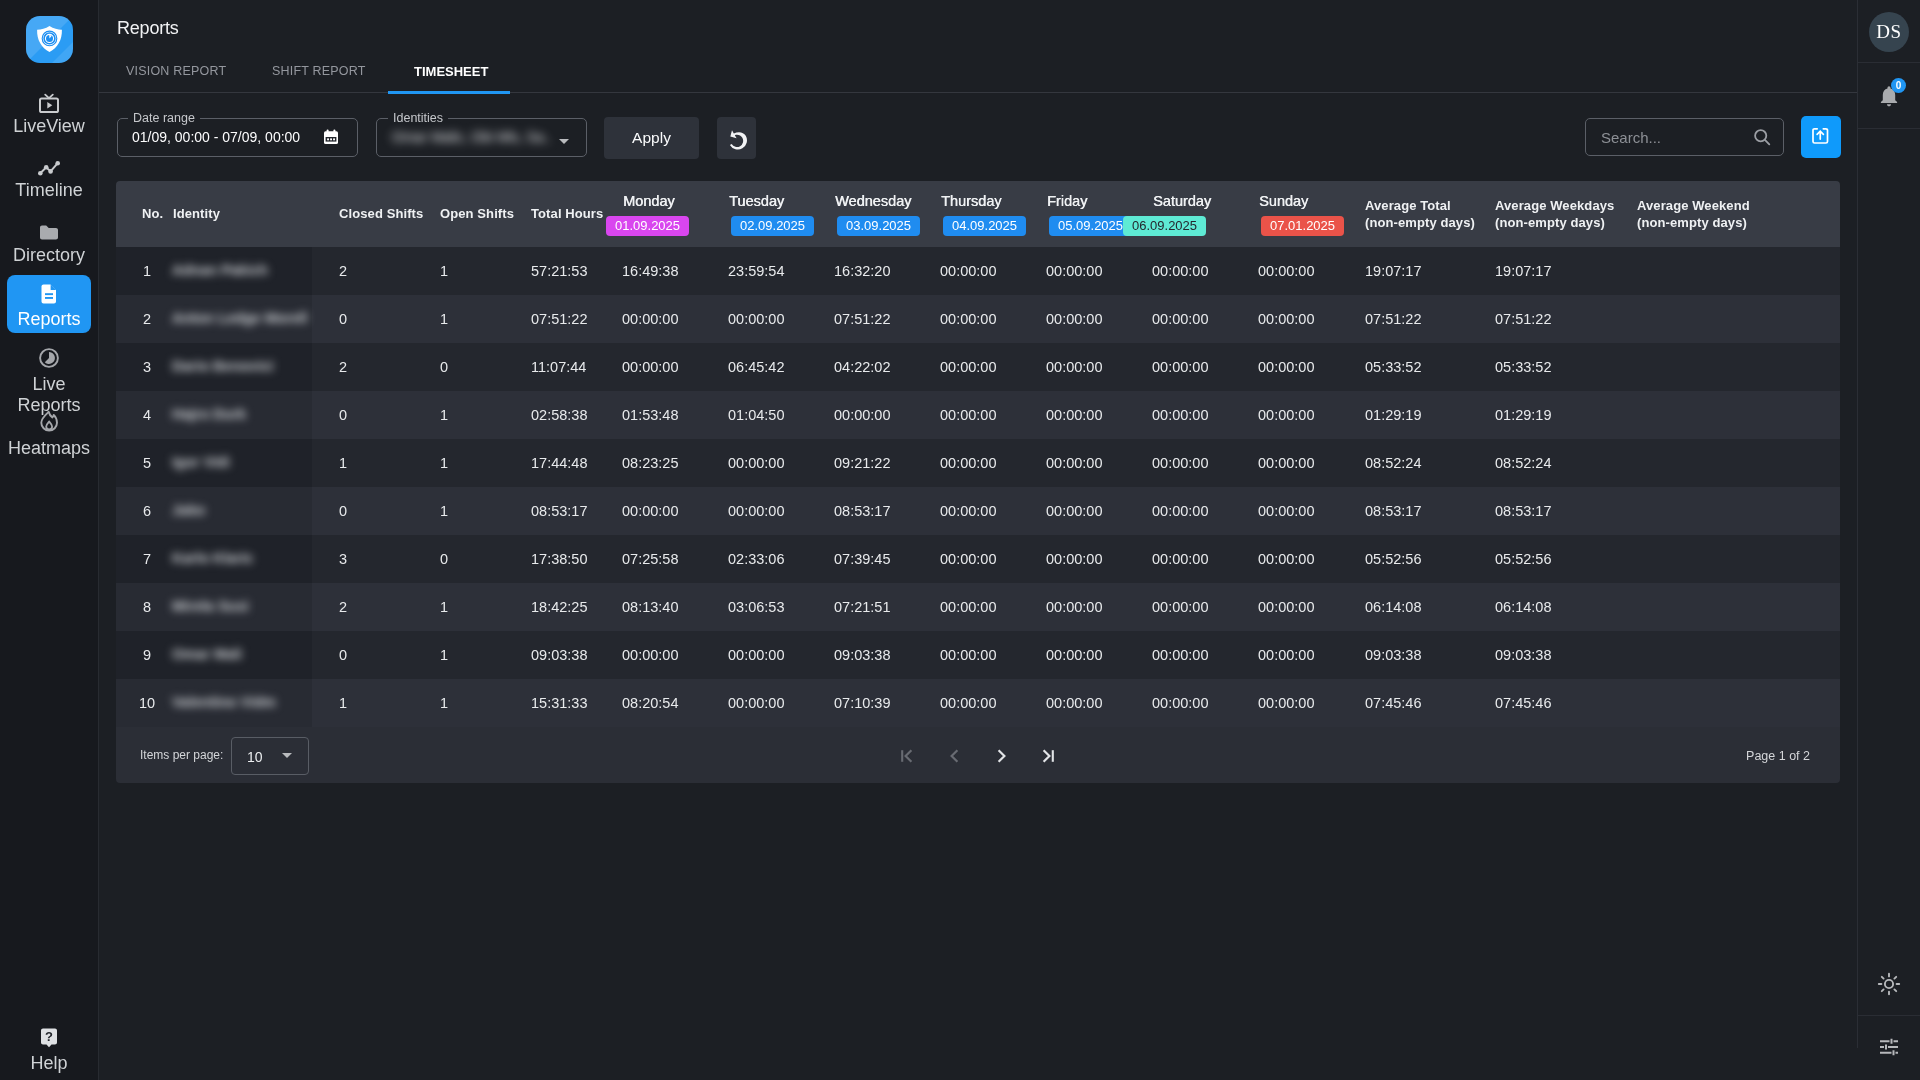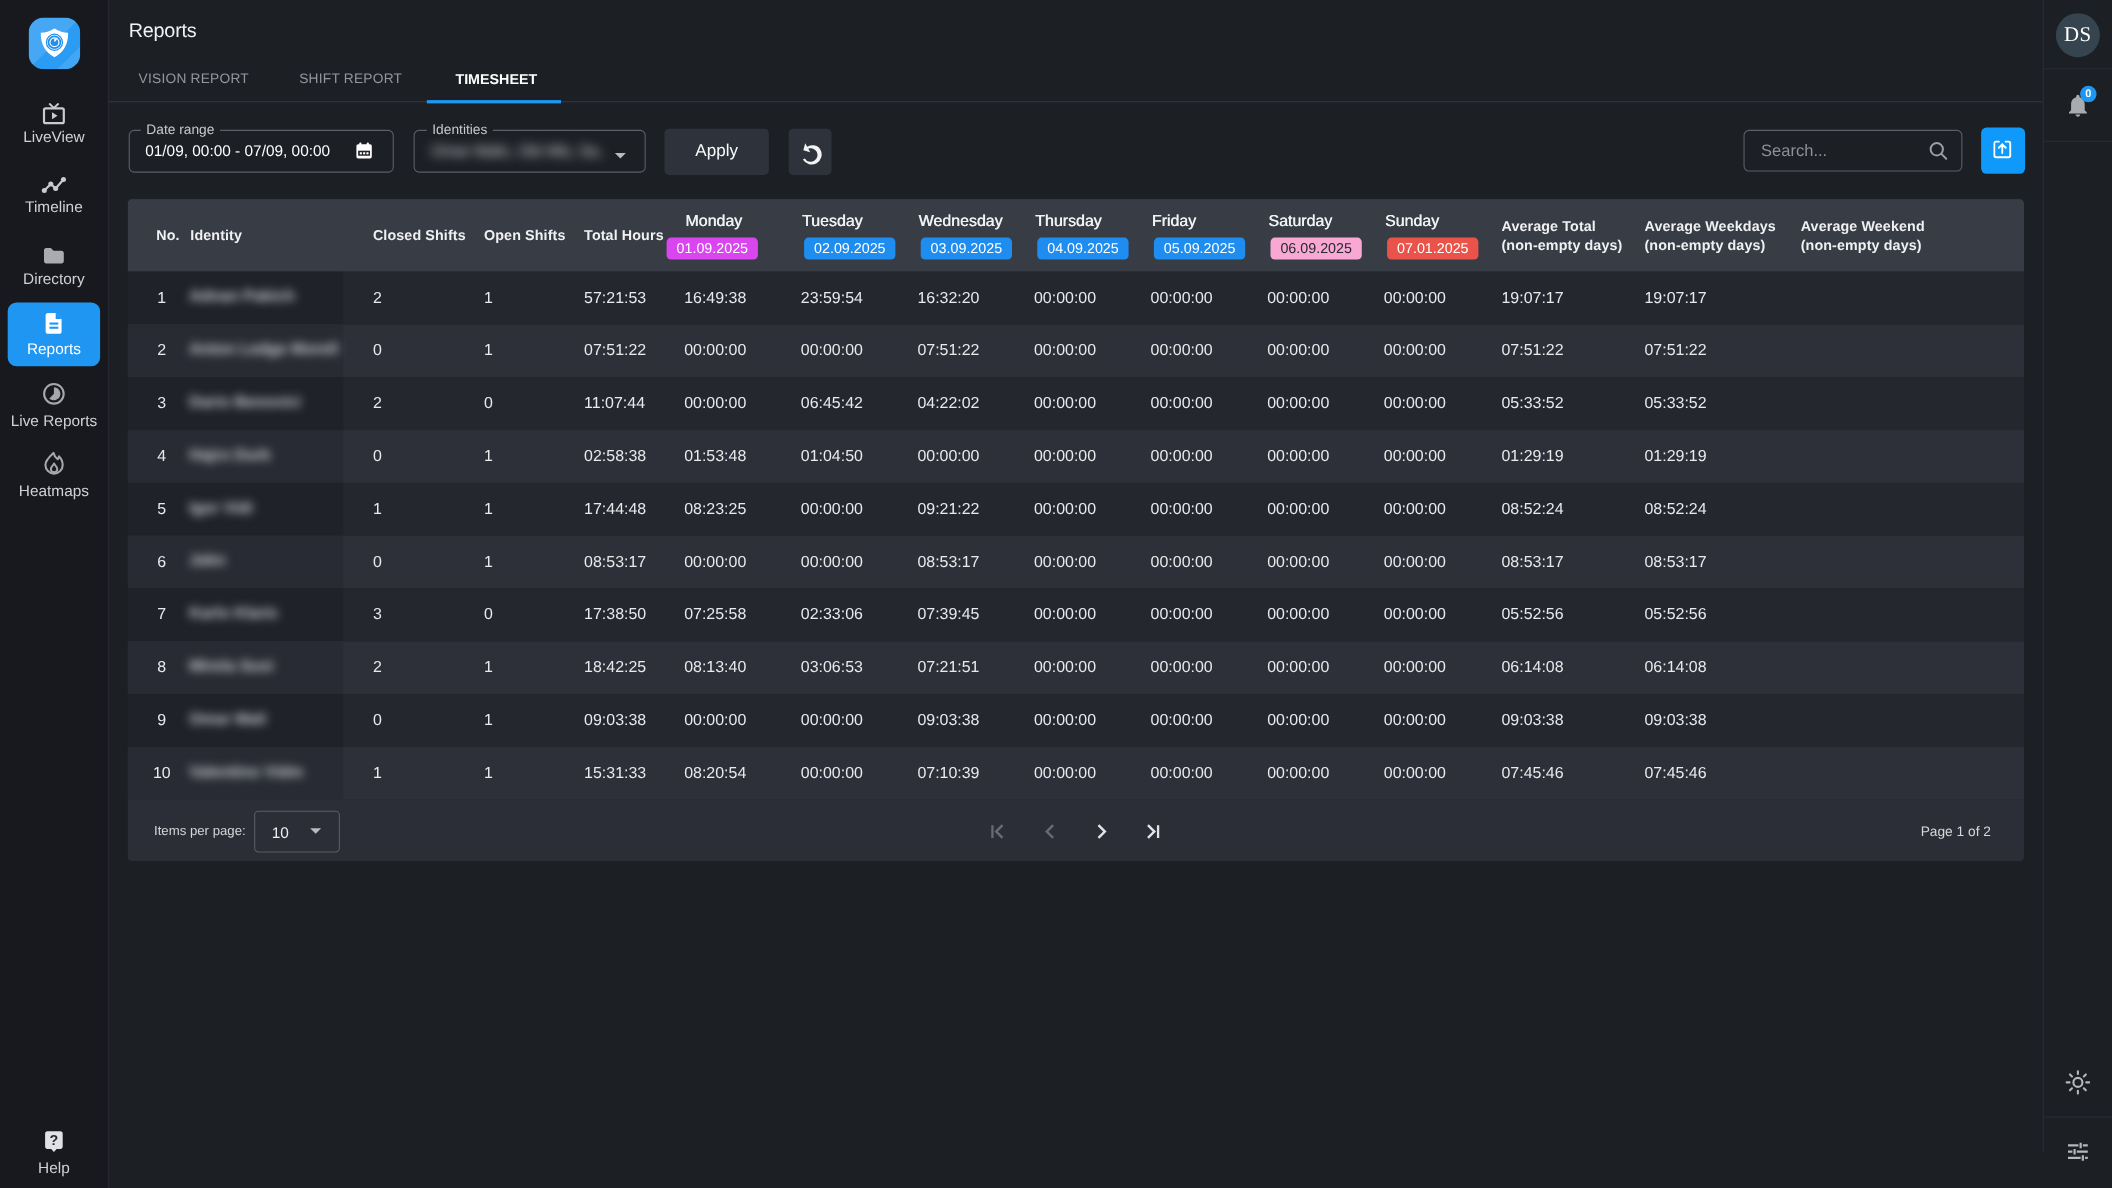--- a/index.html
+++ b/index.html
@@ -1,19 +1,19 @@
 <!DOCTYPE html>
 <html><head><meta charset="utf-8"><title>Reports</title><style>
 * { box-sizing: border-box; margin:0; padding:0; }
 html,body { width:1920px; height:1080px; overflow:hidden; }
 body { position:relative; background:#1c1f24; font-family:"Liberation Sans",sans-serif; }
 .abs { position:absolute; }
 
 #lsb { left:0; top:0; width:99px; height:1080px; background:#17191e; border-right:1px solid #282b31; }
-.navlab { left:0; width:98px; text-align:center; font-size:14px; color:#cfd2d5; }
+.navlab { left:0; width:98px; text-align:center; font-size:18px; color:#cfd2d5; }
 #active { left:7px; top:275px; width:84px; height:58px; border-radius:8px; background:#2096f3; }
 
 #rsb { right:0; top:0; width:63px; height:1048px; background:#1c1f24; border-left:1px solid #2b2e35; }
 .rdiv { left:0; width:62px; height:1px; background:#2a2d34; }
 
 #title { left:117px; top:18px; font-size:18px; font-weight:500; color:#f1f2f4; letter-spacing:-0.2px;}
 .tab { top:64px; font-size:12.5px; font-weight:400; letter-spacing:.2px; color:#94979e; }
 #tabline { left:99px; top:92px; width:1758px; height:1px; background:#34373e; }
 #tabul { left:388px; top:91px; width:122px; height:3px; background:#2096f3; }
 
@@ -155,21 +155,21 @@
       <span class="chip abs" style="left:490px;background:#d946ef;color:#fff;">01.09.2025</span>
       <span class="dayname abs" style="left:613px;">Tuesday</span>
       <span class="chip abs" style="left:615px;background:#1f8cf0;color:#fff;">02.09.2025</span>
       <span class="dayname abs" style="left:719px;">Wednesday</span>
       <span class="chip abs" style="left:721px;background:#1f8cf0;color:#fff;">03.09.2025</span>
       <span class="dayname abs" style="left:825px;">Thursday</span>
       <span class="chip abs" style="left:827px;background:#1f8cf0;color:#fff;">04.09.2025</span>
       <span class="dayname abs" style="left:931px;">Friday</span>
       <span class="chip abs" style="left:933px;background:#1f8cf0;color:#fff;">05.09.2025</span>
       <span class="dayname abs" style="left:1037px;">Saturday</span>
-      <span class="chip abs" style="left:1039px;background:#f9a8d4;color:#25282e;text-align:right;">06.09.2025</span>
+      <span class="chip abs" style="left:1007px;background:#5eead4;color:#25282e;text-align:right;">06.09.2025</span>
       <span class="dayname abs" style="left:1143px;">Sunday</span>
       <span class="chip abs" style="left:1145px;background:#ea5349;color:#fff;">07.01.2025</span>
       <span class="hcell abs" style="left:1249px;top:16px;line-height:17px;">Average Total<br>(non-empty days)</span>
       <span class="hcell abs" style="left:1379px;top:16px;line-height:17px;">Average Weekdays<br>(non-empty days)</span>
       <span class="hcell abs" style="left:1521px;top:16px;line-height:17px;">Average Weekend<br>(non-empty days)</span>
     </div>
     <div class="row abs rodd" style="top:66px">
       <div class="stick"></div>
       <span class="cell" style="left:27px;">1</span>
       <span class="name" style="left:56px;">Adnan Pakich</span>

